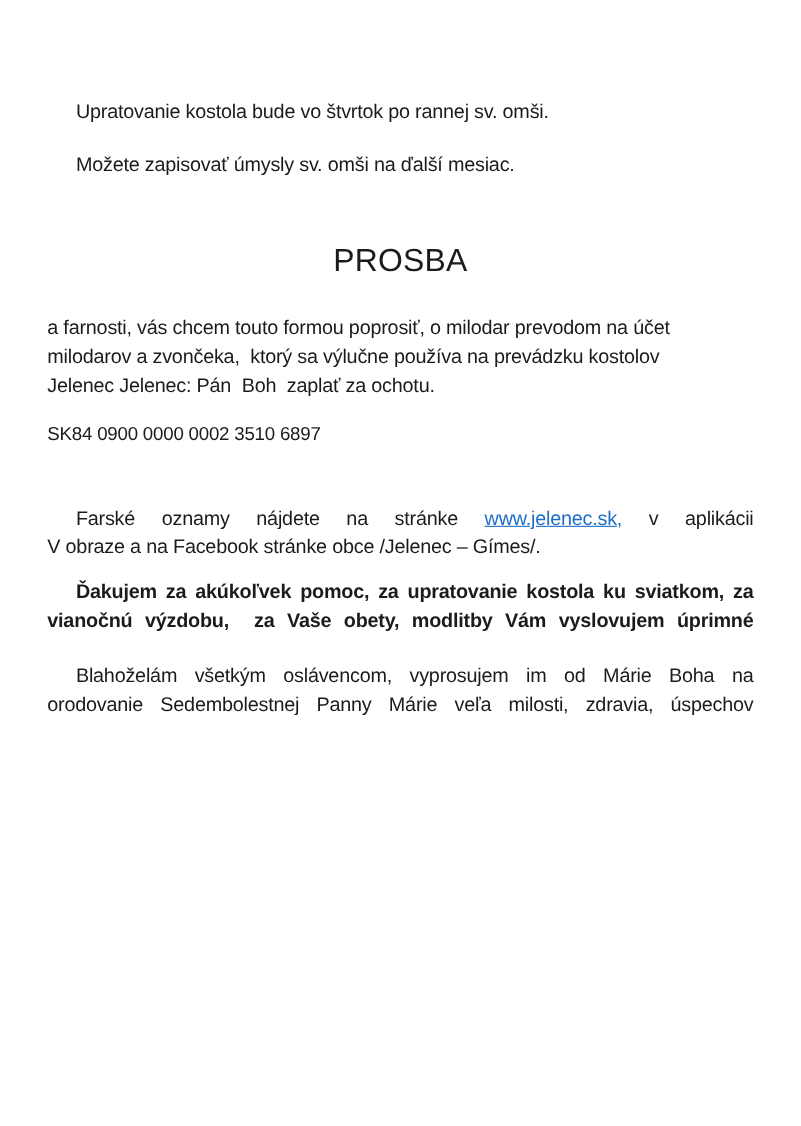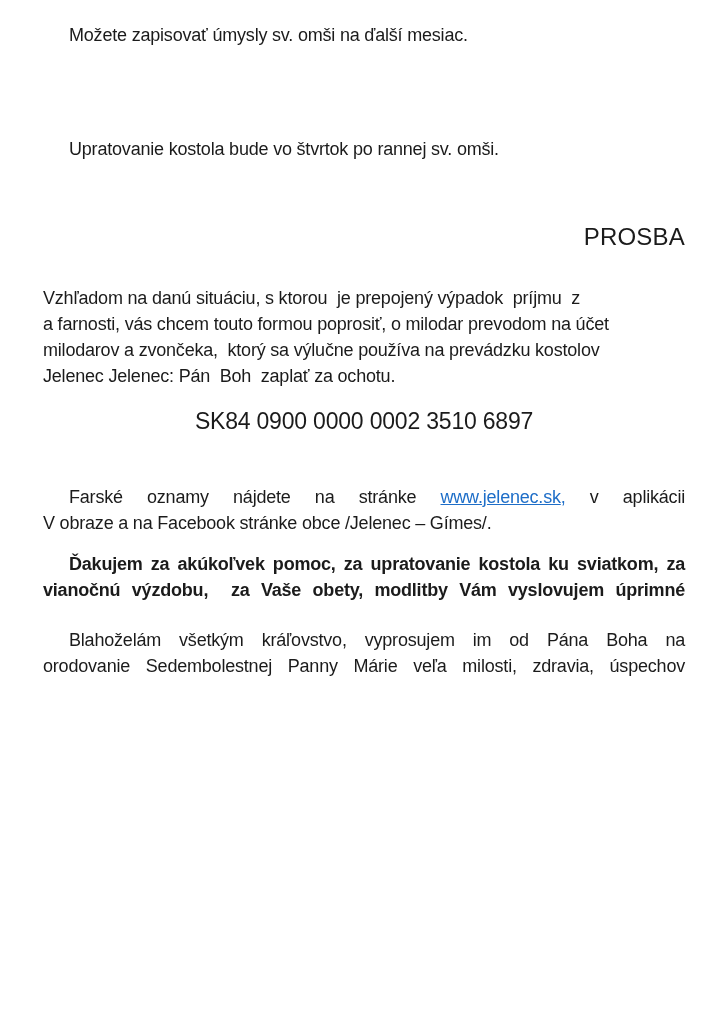--- a/index.html
+++ b/index.html
@@ -37,32 +37,32 @@
     text-align: justify;
     text-align-last: justify;
   }
   .first {
     padding-left: 26px;
   }
   .notice-1 { margin-top: 88px; }
   .notice-2 { margin-top: 22px; }
   .heading {
     margin: 58px 0 0 0;
-    font-size: 24px;
+    font-size: 29px;
     line-height: 34px;
     font-weight: 400;
-    text-align: right;
+    text-align: center;
     letter-spacing: 0.2px;
   }
   .request { margin-top: 31px; }
   .iban {
     margin: 17px 0 0 0;
-    font-size: 23px;
+    font-size: 17px;
     line-height: 30px;
-    text-align: center;
+    text-align: left;
     letter-spacing: -0.2px;
     white-space: pre;
   }
   .announcements { margin-top: 48px; }
   .thanks { margin-top: 15px; font-weight: bold; }
   .congrats { margin-top: 24px; }
   .link {
     color: var(--link, #1e6ec8);
     text-decoration: underline;
     cursor: pointer;
@@ -70,43 +70,42 @@
   .link-comma {
     color: var(--link, #1e6ec8);
     text-decoration: none;
   }
 </style>
 </head>
 <body>
 
 <div class="page">
 
+  <p class="line first notice-1">Upratovanie kostola bude vo štvrtok po rannej sv. omši.</p>
+
   <p class="line first notice-2">Možete zapisovať úmysly sv. omši na ďalší mesiac.</p>
-
-  <p class="line first notice-1">Upratovanie kostola bude vo štvrtok po rannej sv. omši.</p>
 
   <h1 class="heading">PROSBA</h1>
 
   <div class="request">
-    <div class="line">Vzhľadom na danú situáciu, s ktorou  je prepojený výpadok  príjmu  z</div>
     <div class="line">a farnosti, vás chcem touto formou poprosiť, o milodar prevodom na účet</div>
     <div class="line">milodarov a zvončeka,  ktorý sa výlučne používa na prevádzku kostolov</div>
     <div class="line">Jelenec Jelenec: Pán  Boh  zaplať za ochotu.</div>
   </div>
 
   <p class="iban">SK84 0900 0000 0002 3510 6897</p>
 
   <div class="announcements">
     <div class="jline first"><span>Farské oznamy nájdete na stránke </span><a class="link">www.jelenec.sk</a><span class="link-comma">,</span><span> v aplikácii</span></div>
     <div class="line">V obraze a na Facebook stránke obce /Jelenec – Gímes/.</div>
   </div>
 
   <div class="thanks">
     <div class="jline first">Ďakujem za akúkoľvek pomoc, za upratovanie kostola ku sviatkom, za</div>
     <div class="jline">vianočnú výzdobu,  za Vaše obety, modlitby Vám vyslovujem úprimné</div>
   </div>
 
   <div class="congrats">
-    <div class="jline first">Blahoželám všetkým kráľovstvo, vyprosujem im od Pána Boha na</div>
+    <div class="jline first">Blahoželám všetkým oslávencom, vyprosujem im od Márie Boha na</div>
     <div class="jline">orodovanie Sedembolestnej Panny Márie veľa milosti, zdravia, úspechov</div>
   </div>
 
 </div>
 
 </body></html>

